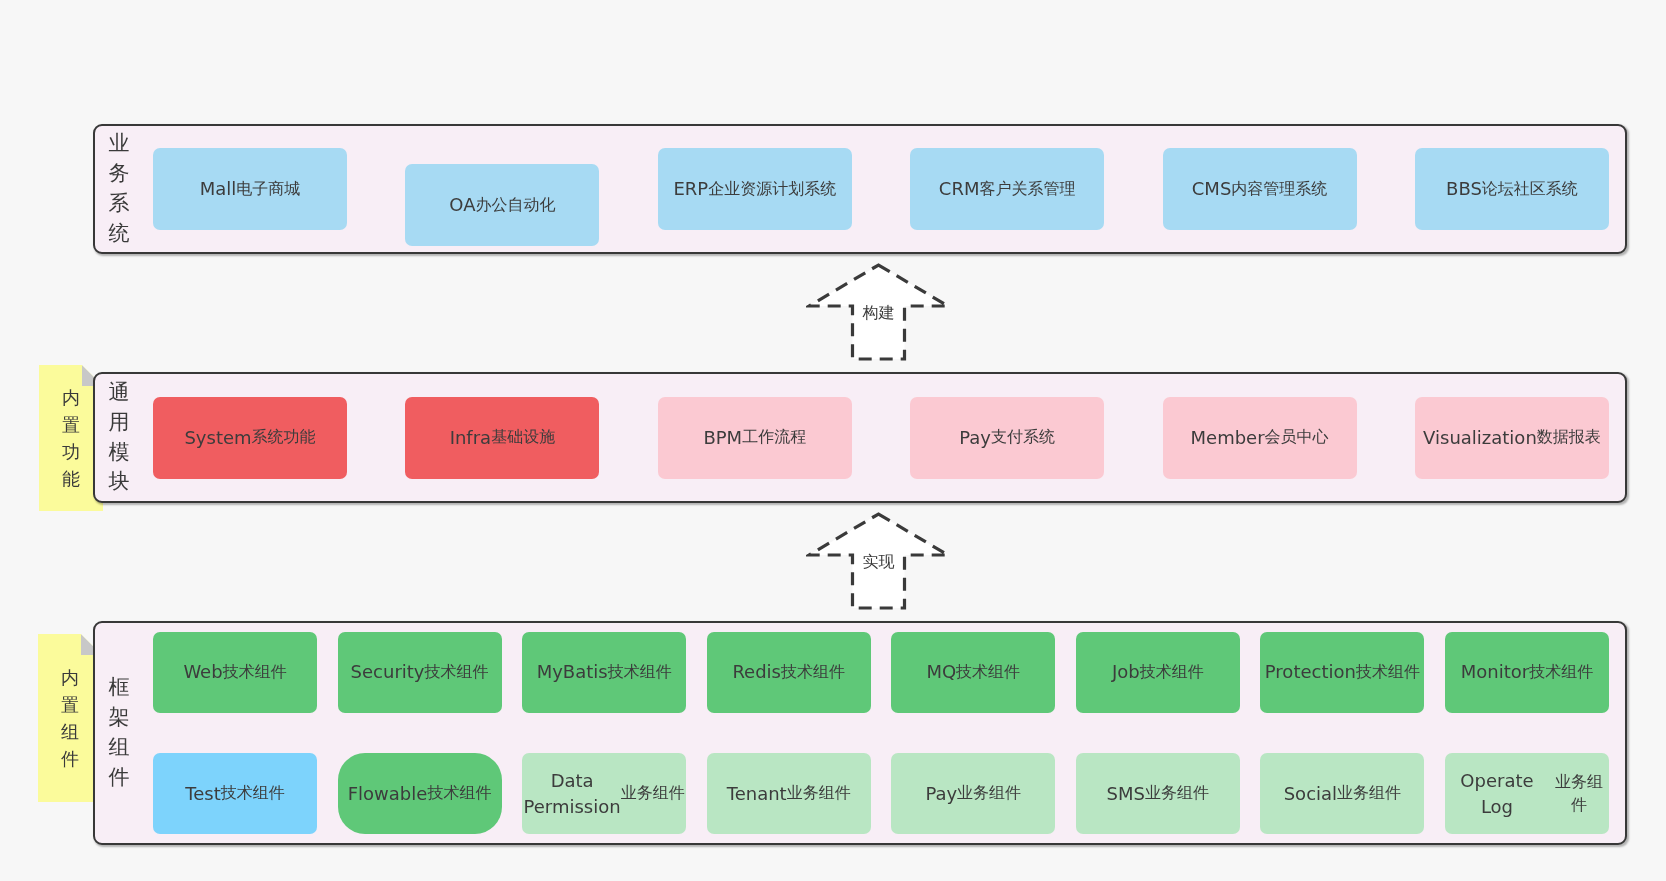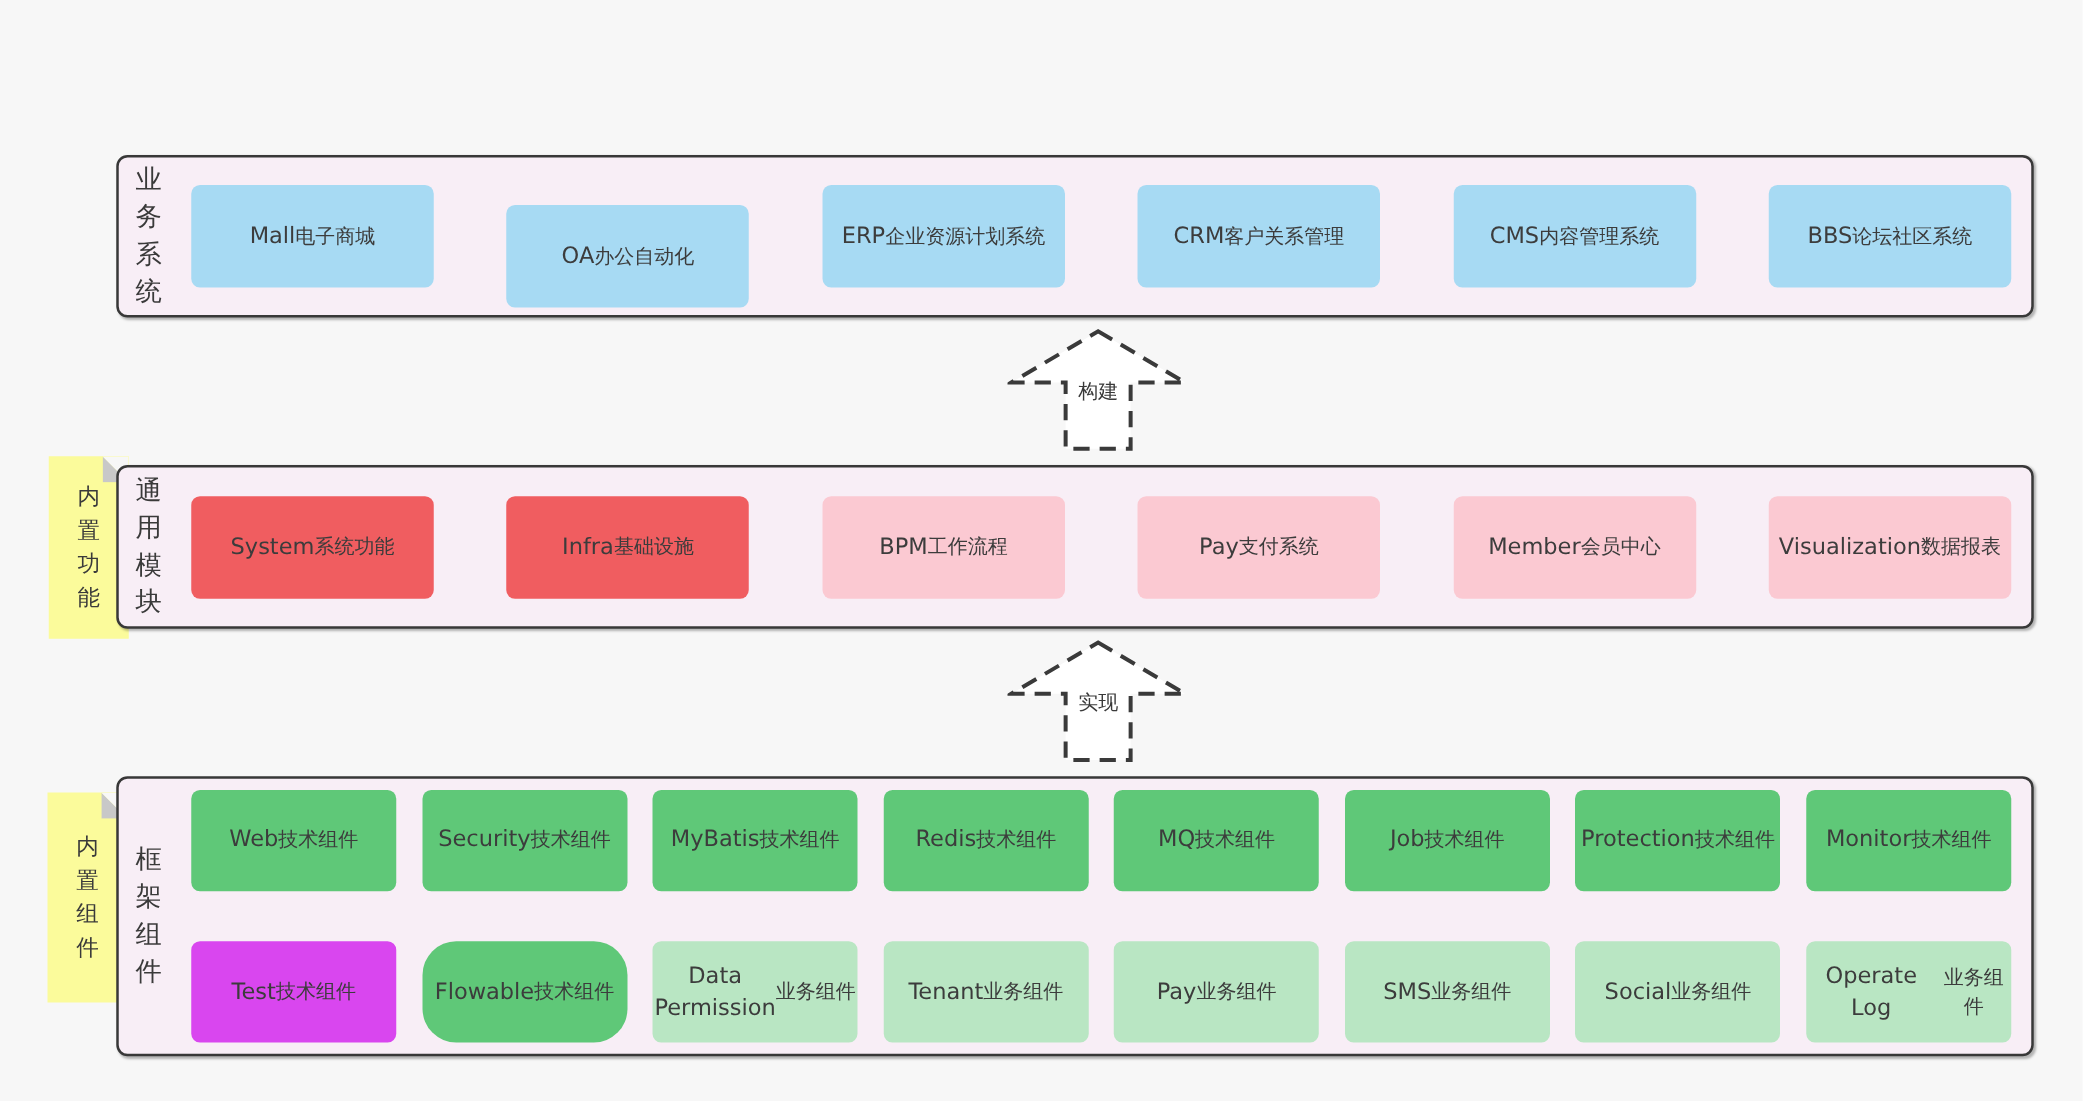--- a/index.html
+++ b/index.html
@@ -203,21 +203,21 @@
           <div class="node" style="background: rgb(95, 200, 120);">
             <div class="node-name">Protection</div>
             <div class="node-desc">技术组件</div>
           </div>
           <div class="node" style="background: rgb(95, 200, 120);">
             <div class="node-name">Monitor</div>
             <div class="node-desc">技术组件</div>
           </div>
         </div>
       <div class="nodes n-sm">
-          <div class="node" style="background: #d946ef;">
+          <div class="node" style="background: #7dd3fc;">
             <div class="node-name">Test</div>
             <div class="node-desc">技术组件</div>
           </div>
           <div class="node" style="background: rgb(95, 200, 120); border-radius: 27px;">
             <div class="node-name">Flowable</div>
             <div class="node-desc">技术组件</div>
           </div>
           <div class="node" style="background: rgb(185, 230, 195);">
             <div class="node-name">Data
 Permission</div>

